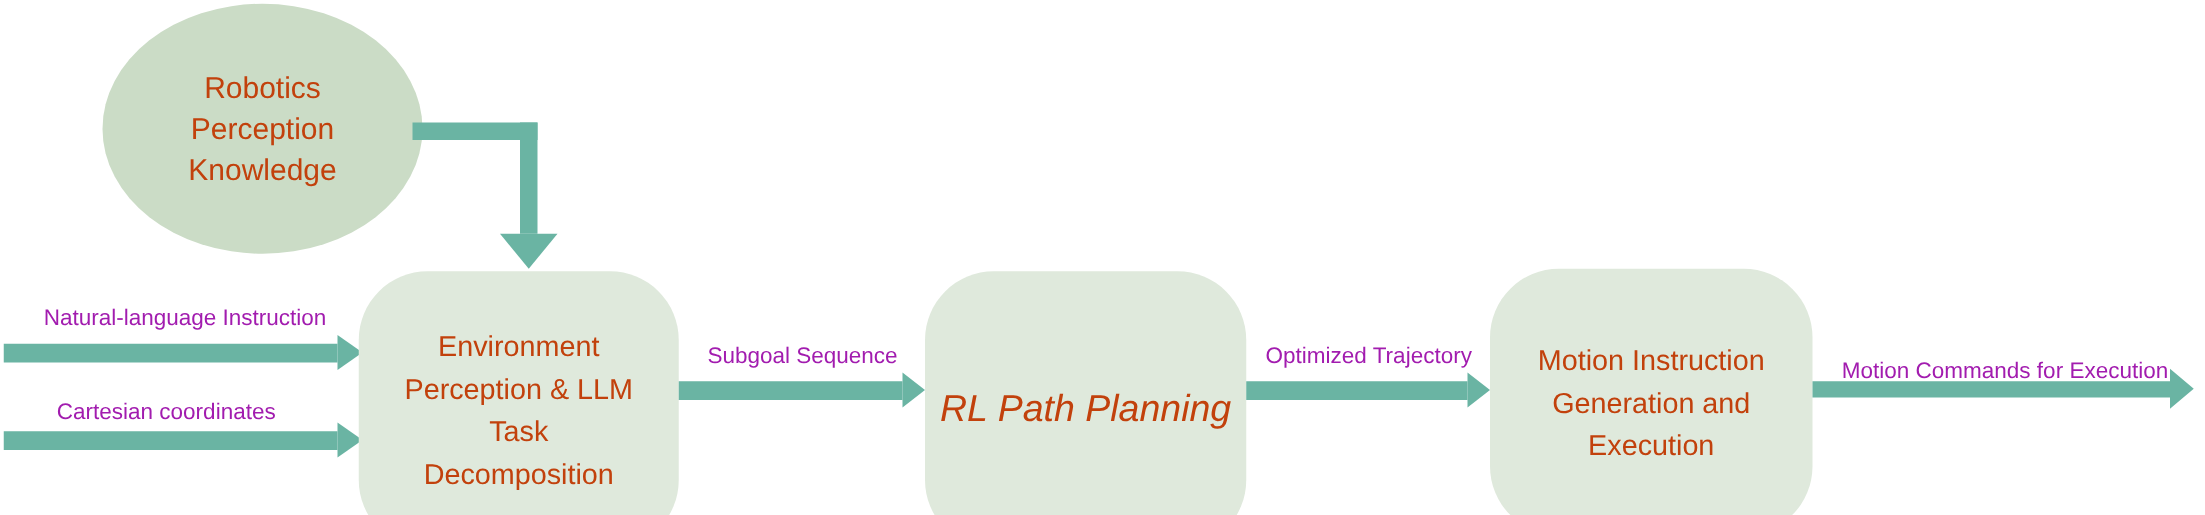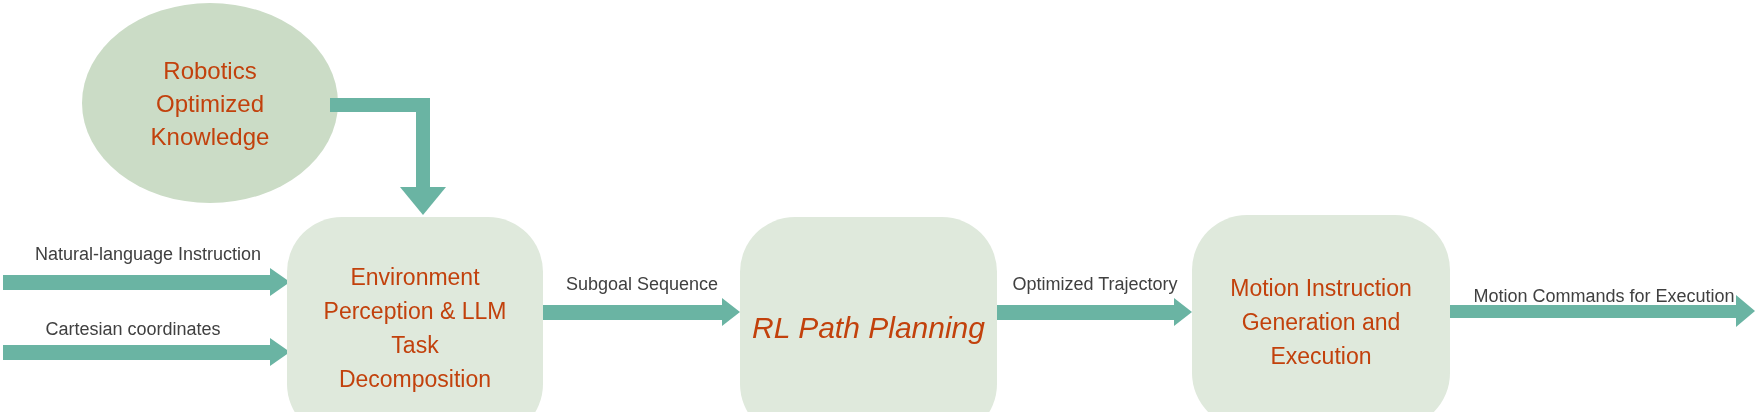--- a/index.html
+++ b/index.html
@@ -38,34 +38,34 @@
     border-left:20px solid #6ab4a3;
   }
   .head-down{
     position:absolute;width:0;height:0;
     border-left:23px solid transparent;
     border-right:23px solid transparent;
     border-top:28px solid #6ab4a3;
   }
   .flow-label{
     position:absolute;
-    color:#404040;
+    color:#a21caf;
     font-size:18px;line-height:20px;
     text-align:center;
     white-space:nowrap;
   }
 </style>
 </head>
 <body>
 
 <div id="canvas">
 
   <div class="node ellipse">
     <div>Robotics</div>
-    <div>Optimized</div>
+    <div>Perception</div>
     <div>Knowledge</div>
   </div>
 
   <div class="bar" style="left:330px;top:98px;width:100px;height:14px;"></div>
   <div class="bar" style="left:416px;top:98px;width:14px;height:89px;"></div>
   <div class="head-down" style="left:400px;top:187px;"></div>
 
   <div class="flow-label" style="left:3px;top:244px;width:290px;">Natural-language Instruction</div>
   <div class="bar" style="left:3px;top:275px;width:267px;height:15px;"></div>
   <div class="head-right" style="left:270px;top:268px;"></div>

